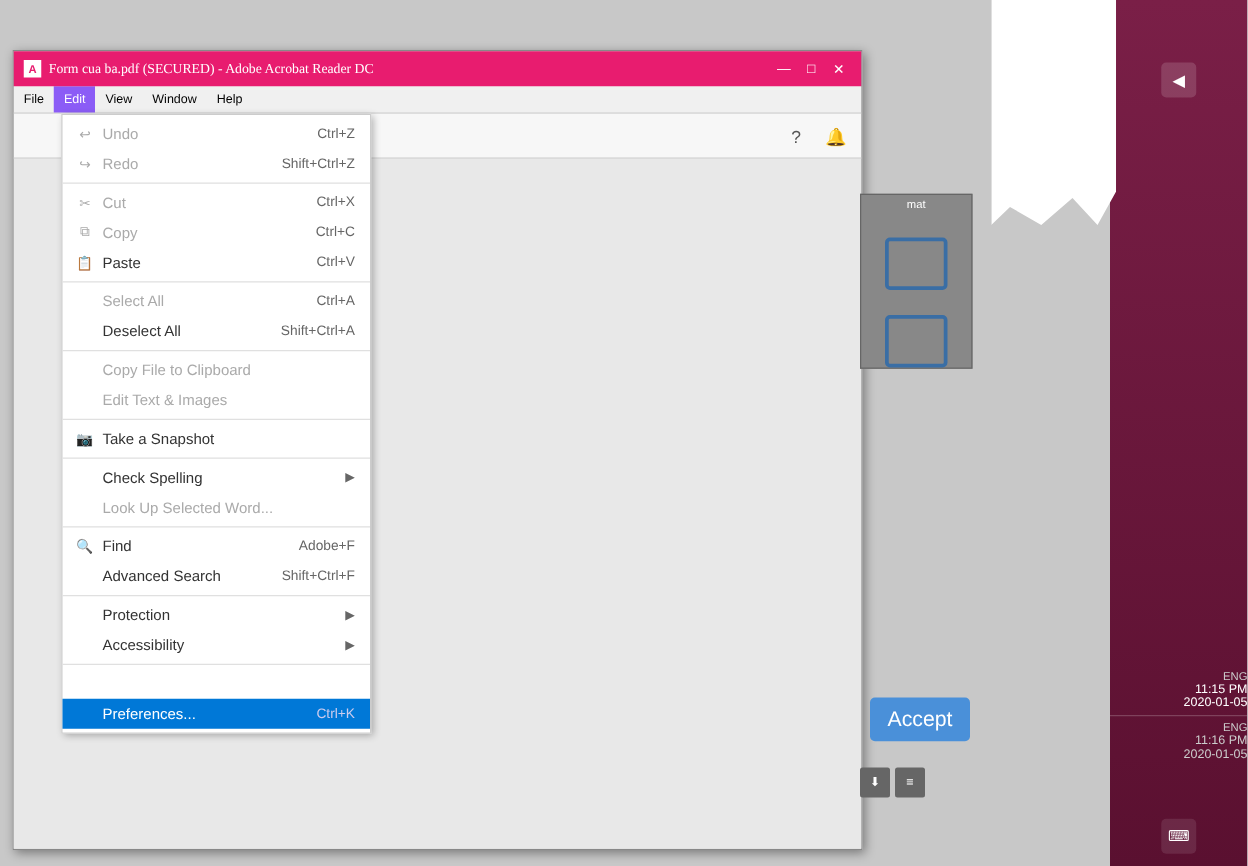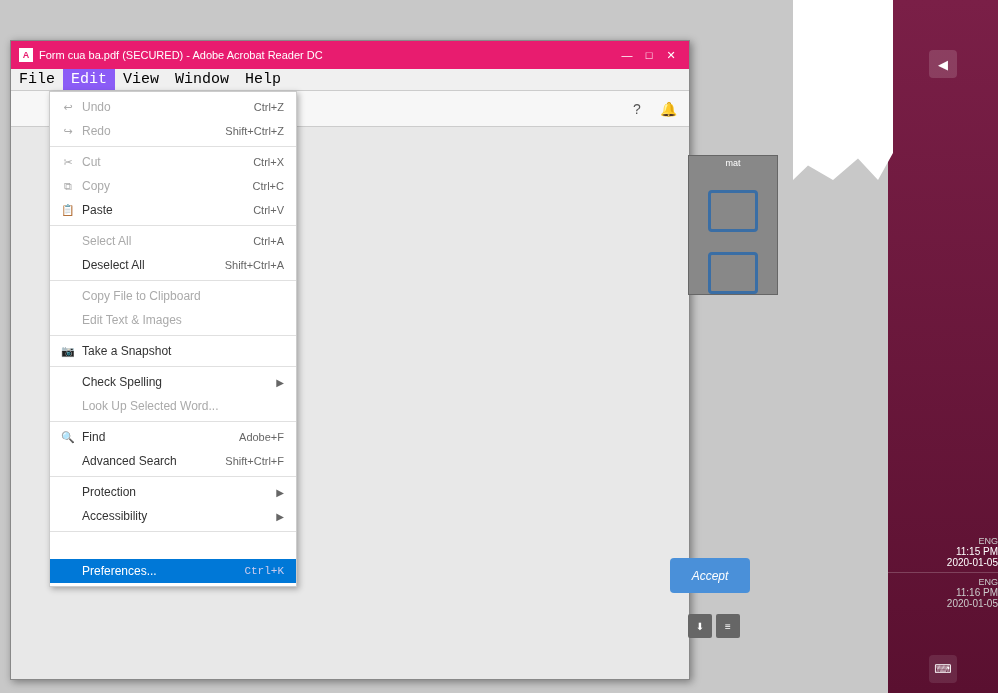--- a/index.html
+++ b/index.html
@@ -45,20 +45,21 @@
       align-items: center;
       justify-content: center;
       font-size: 9px;
       color: #e81c6f;
       font-weight: bold;
       flex-shrink: 0;
     }
     .title-bar-text {
       flex: 1;
       font-size: 11px;
+      font-family: Liberation Serif, serif;
     }
     .title-bar-controls {
       display: flex;
       gap: 2px;
     }
     .title-btn {
       width: 20px;
       height: 18px;
       background: transparent;
       border: none;
@@ -73,26 +74,25 @@
     
     .menu-bar {
       background: #f0f0f0;
       height: 22px;
       display: flex;
       align-items: center;
       border-bottom: 1px solid #ccc;
     }
     .menu-item {
       padding: 3px 8px;
-      font-size: 15px;
+      font-size: 10px;
       cursor: pointer;
       height: 100%;
       display: flex;
       align-items: center;
-      font-family: Liberation Mono, monospace;
     }
     .menu-item.active {
       background: #8b5cf6;
       color: white;
     }
 
     
     .toolbar {
       background: #f7f7f7;
       height: 36px;
@@ -168,21 +168,21 @@
 
     .menu-row-label {
       flex: 1;
     }
 
     .menu-row-shortcut {
       color: #666;
       font-size: 11px;
       margin-left: auto;
     }
-    .menu-row.highlighted .menu-row-shortcut { color: #cce; font-family: Liberation Mono, monospace; }
+    .menu-row.highlighted .menu-row-shortcut { color: #cce; }
 
     .menu-row-arrow {
       margin-left: 4px;
       font-size: 10px;
       color: #666;
     }
   </style>
 </head>
 <body>
 
@@ -353,18 +353,18 @@
 </div>
 
 <div style="position:absolute; top:0; right:105px; width:100px; height:180px; background:white; clip-path:polygon(0 0, 100% 0, 100% 85%, 85% 100%, 65% 88%, 40% 100%, 15% 92%, 0 100%);"></div>
 
 <div style="position:absolute; top:155px; left:688px; width:90px; height:140px; background:#888; border:1px solid #666; display:flex; flex-direction:column; align-items:center; justify-content:center; gap:20px;">
   <div style="color:white;font-size:9px;padding:2px 4px;">mat</div>
   <div style="width:50px;height:50px;border:3px solid #3a6ea5;background:transparent; border-radius:4px;"></div>
   <div style="width:50px;height:50px;border:3px solid #3a6ea5;background:transparent; border-radius:4px;"></div>
 </div>
 
-<div style="position:absolute; bottom:100px; left:670px; width:80px; height:35px; background:#4a90d9; border-radius:4px; display:flex; align-items:center; justify-content:center; color:white; font-size:12px; cursor:pointer; font-weight:500;font-style:italic;">Accept</div>
+<div style="position:absolute; bottom:100px; left:696px; width:80px; height:35px; background:#4a90d9; border-radius:4px; display:flex; align-items:center; justify-content:center; color:white; font-size:17px; cursor:pointer; font-weight:500;">Accept</div>
 
 <div style="position:absolute; bottom:55px; left:688px; display:flex; gap:4px;">
   <div style="width:24px;height:24px;background:#666;border-radius:2px;display:flex;align-items:center;justify-content:center;color:white;font-size:10px;">⬇</div>
   <div style="width:24px;height:24px;background:#666;border-radius:2px;display:flex;align-items:center;justify-content:center;color:white;font-size:10px;">≡</div>
 </div>
 
 </body></html>

